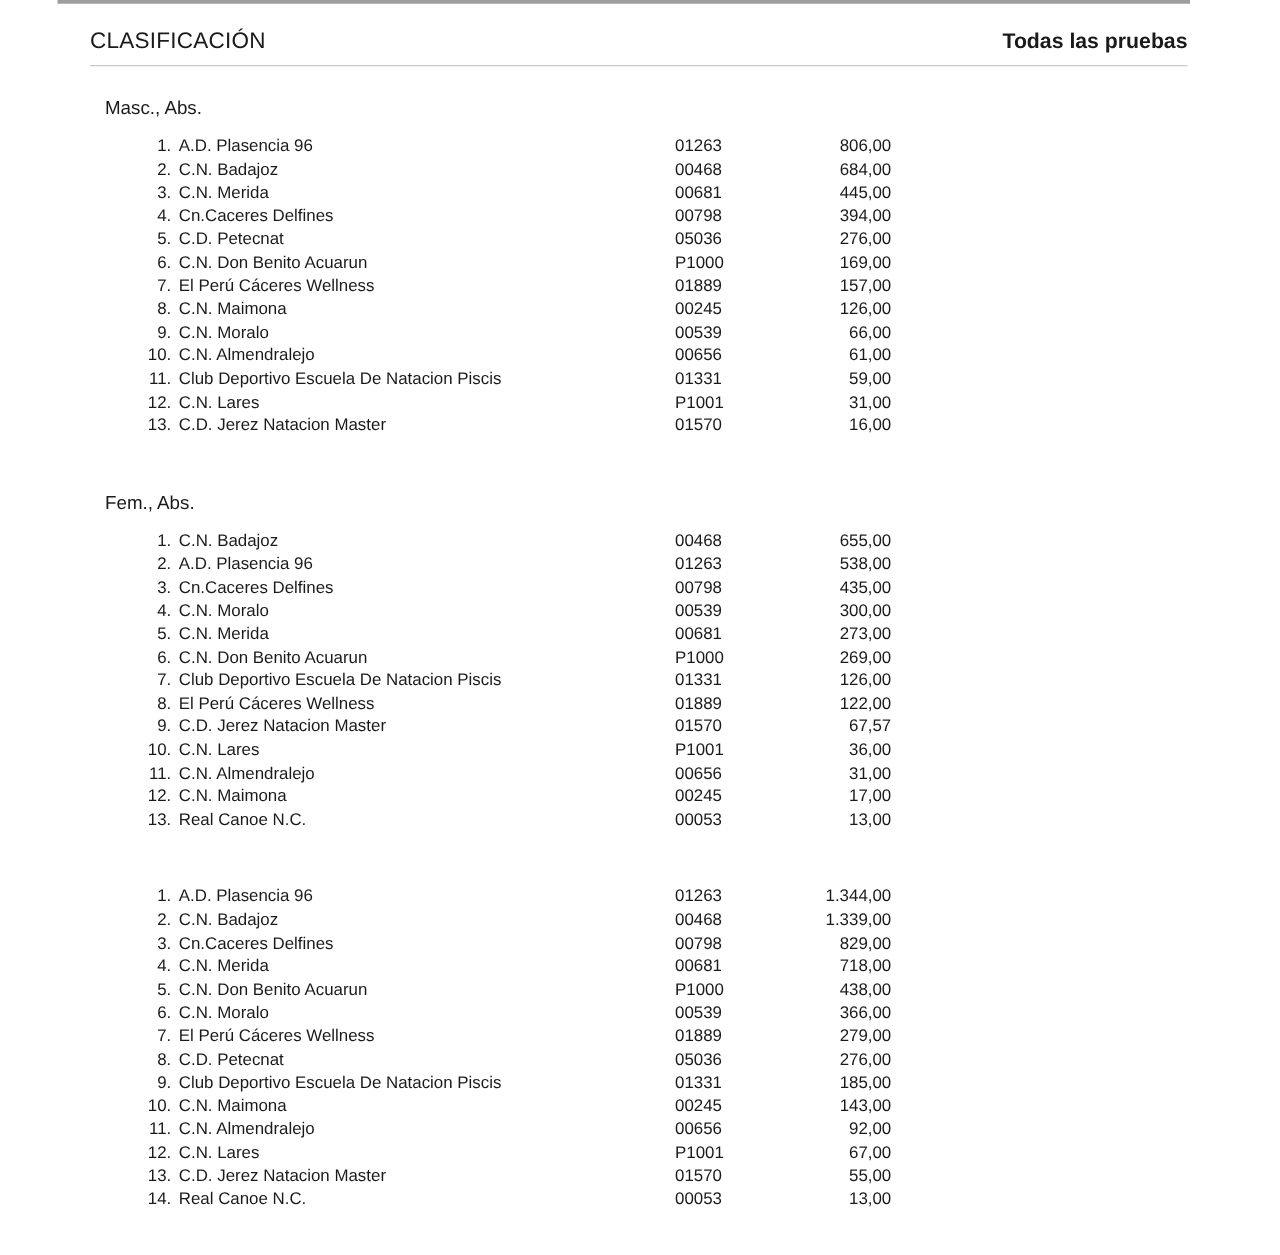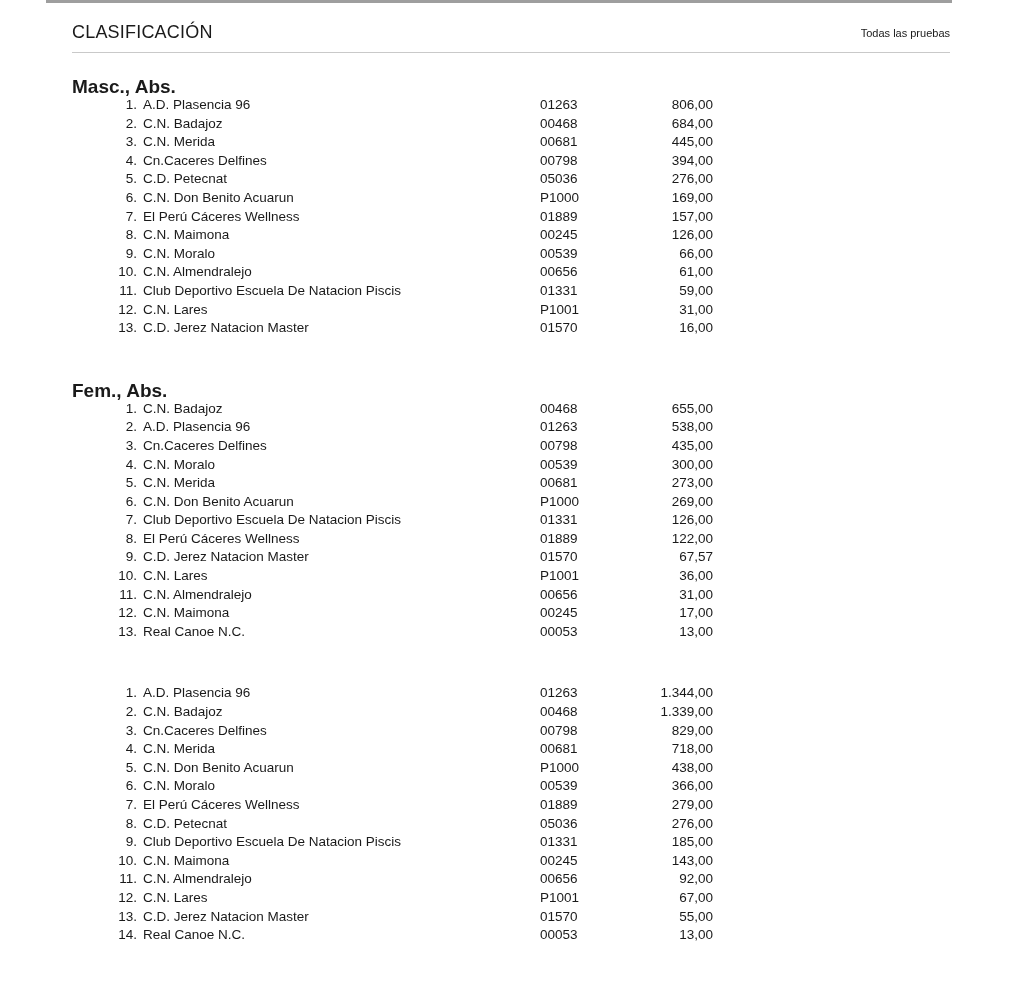--- a/index.html
+++ b/index.html
@@ -22,49 +22,49 @@
     width: 906px;
     height: 3px;
     background: #9e9e9e;
   }
   .page {
     padding: 22px 74px 0 72px;
   }
   .report-header {
     display: flex;
     justify-content: space-between;
-    align-items: center;
+    align-items: flex-end;
   }
   .report-title {
     font-size: 18px;
     font-weight: normal;
     letter-spacing: 0.2px;
     margin: 0;
   }
   .report-subtitle {
-    font-size: 11px;
-    font-weight: normal;
+    font-size: 17px;
+    font-weight: bold;
     margin-left: 36px;
   }
   .header-rule {
     border: none;
     border-top: 1px solid #c9c9c9;
     margin: 9px 0 0 0;
   }
   .section {
     margin-top: 43px;
   }
   .section:first-child {
     margin-top: 24px;
   }
   .section-heading {
-    font-size: 19px;
-    font-weight: bold;
+    font-size: 15px;
+    font-weight: normal;
     line-height: 19px;
-    margin: 0;
+    margin: 12px;
   }
   .row {
     display: grid;
     grid-template-columns: 65px 403px 60px 113px;
     line-height: 18.6px;
     font-size: 13.5px;
     white-space: nowrap;
   }
   .cell.rank {
     text-align: right;

